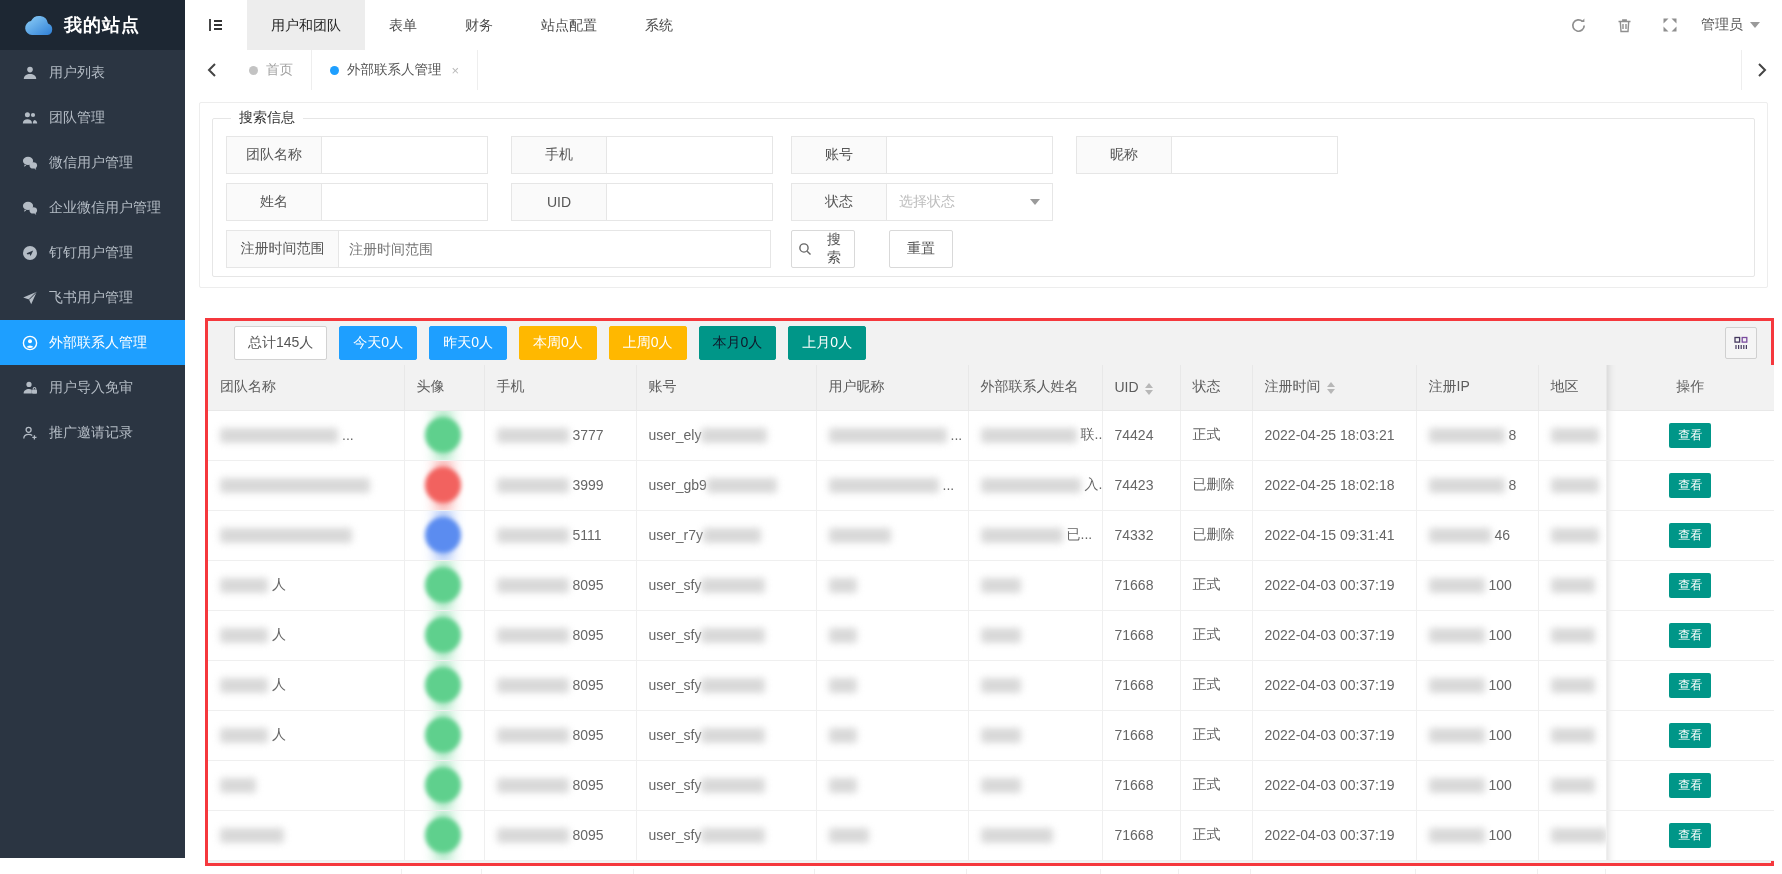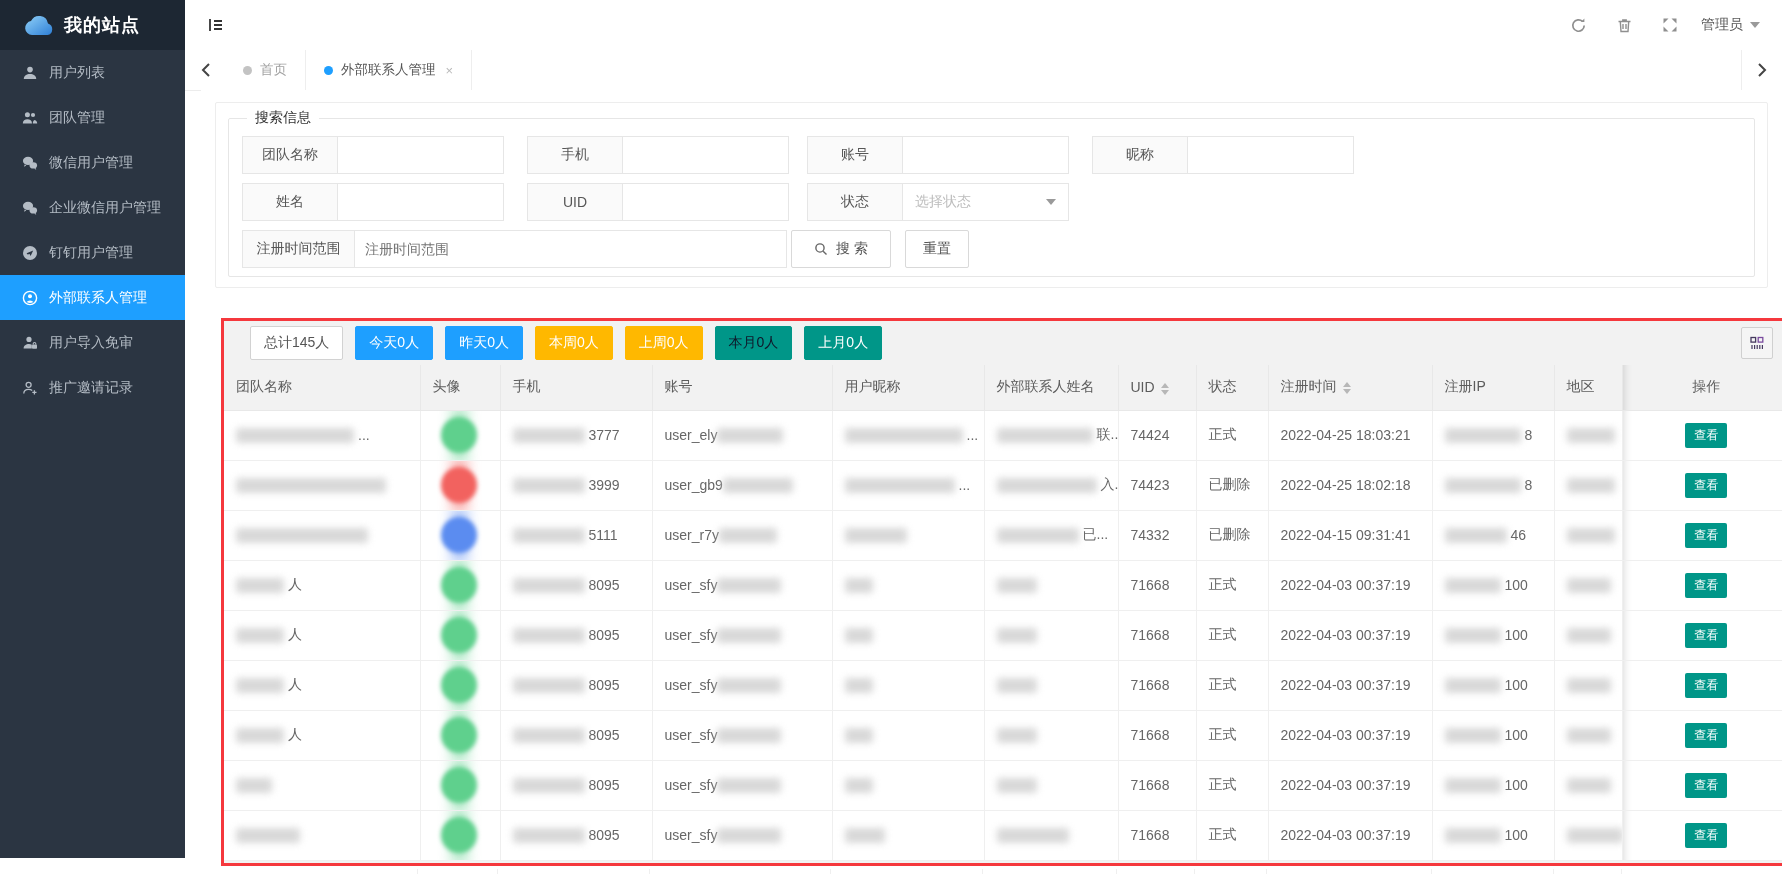--- a/index.html
+++ b/index.html
@@ -18,50 +18,50 @@
   .topbar{position:absolute;left:185px;top:0;right:0;height:50px;background:#fff;display:flex;align-items:stretch;}
   .menu-toggle{width:62px;display:flex;align-items:center;justify-content:center;color:#333;cursor:pointer;}
   .topnav{display:flex;}
   .nav-item{padding:0 24px;line-height:50px;color:#4d4d4d;cursor:pointer;white-space:nowrap;}
   .nav-item.active{background:#ededed;color:#222;}
   .top-actions{margin-left:auto;display:flex;align-items:center;padding-right:14px;}
   .action-icon{width:46px;height:50px;display:flex;align-items:center;justify-content:center;color:#8f8f8f;cursor:pointer;}
   .admin{display:flex;align-items:center;gap:7px;color:#595959;padding:0 8px;cursor:pointer;}
   .caret{width:0;height:0;border-left:5px solid transparent;border-right:5px solid transparent;border-top:6px solid #9a9a9a;}
   
-  .tabbar{position:absolute;left:185px;top:50px;right:0;height:40px;background:#fff;
+  .tabbar{position:absolute;left:191px;top:50px;right:0;height:40px;background:#fff;
           border-bottom:1px solid #ececec;display:flex;align-items:stretch;}
   .tab-arrow{width:40px;display:flex;align-items:center;justify-content:center;color:#555;font-size:15px;cursor:pointer;}
   .tab-arrow.right{margin-left:auto;border-left:1px solid #eee;}
   .tab{display:flex;align-items:center;gap:8px;padding:0 18px;color:#a3a3a3;font-size:13.5px;cursor:pointer;}
   .tab .dot{width:9px;height:9px;border-radius:50%;background:#c3c3c3;}
   .tab.active{color:#555;border-left:1px solid #eee;border-right:1px solid #eee;}
   .tab.active .dot{background:#1e9fff;}
   .tab .close{color:#b9b9b9;font-size:13px;margin-left:2px;}
   
-  .main{position:absolute;left:185px;top:90px;right:0;bottom:0;background:#fff;margin-left:16px;}
+  .main{position:absolute;left:185px;top:90px;right:0;bottom:0;background:#fff;}
   .search-card{position:absolute;left:14px;top:12px;right:14px;height:186px;background:#fff;
                border:1px solid #ededed;border-radius:2px;box-sizing:border-box;}
   fieldset.sfs{position:absolute;left:12px;top:6px;right:12px;bottom:10px;border:1px solid #e6e6e6;
                border-radius:2px;margin:0;padding:0;}
   fieldset.sfs legend{margin-left:18px;padding:0 8px;color:#333;font-size:14px;}
   .frow{position:relative;height:38px;margin-top:9px;}
   .fgroup{position:absolute;top:0;height:38px;display:flex;}
   .flabel{width:95px;background:#fafafa;border:1px solid #e6e6e6;border-right:none;box-sizing:border-box;
           display:flex;align-items:center;justify-content:center;color:#565656;}
   .finput{width:167px;border:1px solid #e6e6e6;box-sizing:border-box;padding:0 10px;font-size:14px;color:#666;outline:none;
           font-family:inherit;}
   .fselect{width:167px;border:1px solid #e6e6e6;box-sizing:border-box;background:#fff;display:flex;align-items:center;
            justify-content:space-between;padding:0 12px;color:#bdbdbd;cursor:pointer;}
   .g1{left:13px;} .g2{left:298px;} .g3{left:578px;} .g4{left:863px;}
   .fgroup.wide .flabel{width:112px;}
   .fgroup.wide .finput{width:433px;}
   .btn{border:1px solid #d9d9d9;background:#fff;color:#555;height:38px;border-radius:2px;cursor:pointer;
        font-size:14px;display:inline-flex;align-items:center;justify-content:center;gap:6px;font-family:inherit;}
-  .btn.search{position:absolute;left:562px;width:100px;gap:8px;}
+  .btn.search{position:absolute;left:578px;width:64px;gap:8px;}
   .btn.reset{position:absolute;left:676px;width:64px;}
   
   .red-box{position:absolute;left:20px;top:228px;width:1569px;height:548px;box-sizing:border-box;
            border:3px solid #f5383d;background:#f2f2f2;}
   .toolbar{height:44px;display:flex;align-items:center;gap:12px;padding:0 14px 0 26px;}
   .stat{height:32px;display:inline-flex;align-items:center;padding:0 13px;border-radius:2px;font-size:14px;cursor:pointer;}
   .cols-btn{margin-left:auto;width:30px;height:30px;border:1px solid #d0d0d0;border-radius:2px;background:#f5f5f5;
             display:flex;align-items:center;justify-content:center;cursor:pointer;}
   table.dtable{width:100%;border-collapse:collapse;table-layout:fixed;background:#fff;}
   .dtable th{background:#f2f2f2;color:#5c5c5c;font-weight:normal;height:45px;text-align:left;padding:0 12px;
@@ -150,20 +150,29 @@
   </div>
       <div class="side-item">
     <span class="sicon">
           <svg width="16" height="16" viewBox="0 0 16 16">
             <circle cx="8" cy="8" r="7" fill="currentColor"></circle>
             <path d="M4.6 8.3l6.6-2.8-2.6 5.4-1-1.9-2 .6z" fill="#2b3542"></path>
           </svg>
         </span>
     <span>钉钉用户管理</span>
   </div>
+      <div class="side-item">
+    <span class="sicon">
+          <svg width="16" height="16" viewBox="0 0 16 16" fill="currentColor">
+            <path d="M1.2 7.6L14.8 1.8 9.2 14.2 7 9.6z"></path>
+            <path d="M7 9.6l7.8-7.8" stroke="#2b3542" stroke-width="1"></path>
+          </svg>
+        </span>
+    <span>飞书用户管理</span>
+  </div>
       <div class="side-item active">
     <span class="sicon">
           <svg width="16" height="16" viewBox="0 0 16 16">
             <circle cx="8" cy="8" r="6.6" fill="none" stroke="currentColor" stroke-width="1.4"></circle>
             <circle cx="8" cy="6.2" r="2" fill="currentColor"></circle>
             <path d="M4.6 12.1a3.8 3 0 0 1 6.8 0 6.6 6.6 0 0 1-6.8 0z" fill="currentColor"></path>
           </svg>
         </span>
     <span>外部联系人管理</span>
   </div>
@@ -190,20 +199,27 @@
   </div>
     </aside>
 
   <header class="topbar">
     <div class="menu-toggle">
       <svg width="18" height="18" viewBox="0 0 18 18" stroke="#333" stroke-width="1.8" fill="none">
         <path d="M3 3v12"></path>
           <path d="M7 5h8M7 9h8M7 13h8"></path>
       </svg>
     </div>
+    <nav class="topnav" id="topnav">
+        <div class="nav-item active"><span>用户和团队</span></div>
+        <div class="nav-item"><span>表单</span></div>
+        <div class="nav-item"><span>财务</span></div>
+        <div class="nav-item"><span>站点配置</span></div>
+        <div class="nav-item"><span>系统</span></div>
+      </nav>
     <div class="top-actions">
       <span class="action-icon">
         <svg width="17" height="17" viewBox="0 0 17 17" fill="none" stroke="currentColor" stroke-width="1.7">
           <path d="M14.2 8.5a5.7 5.7 0 1 1-1.7-4.05"></path>
             <path d="M14.4 1.6v3.4h-3.4" fill="currentColor" stroke="none"></path>
         </svg>
       </span>
       <span class="action-icon">
         <svg width="17" height="17" viewBox="0 0 17 17" fill="none" stroke="currentColor" stroke-width="1.4">
           <path d="M2.5 4.5h12M6.8 4.5V3h3.4v1.5M4.3 4.5l.7 10h7l.7-10M7 7v5M10 7v5"></path>

